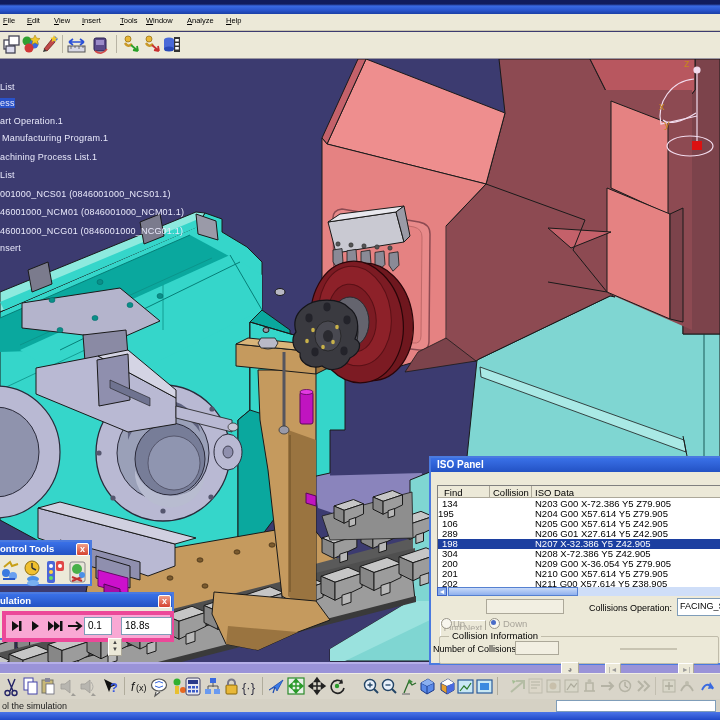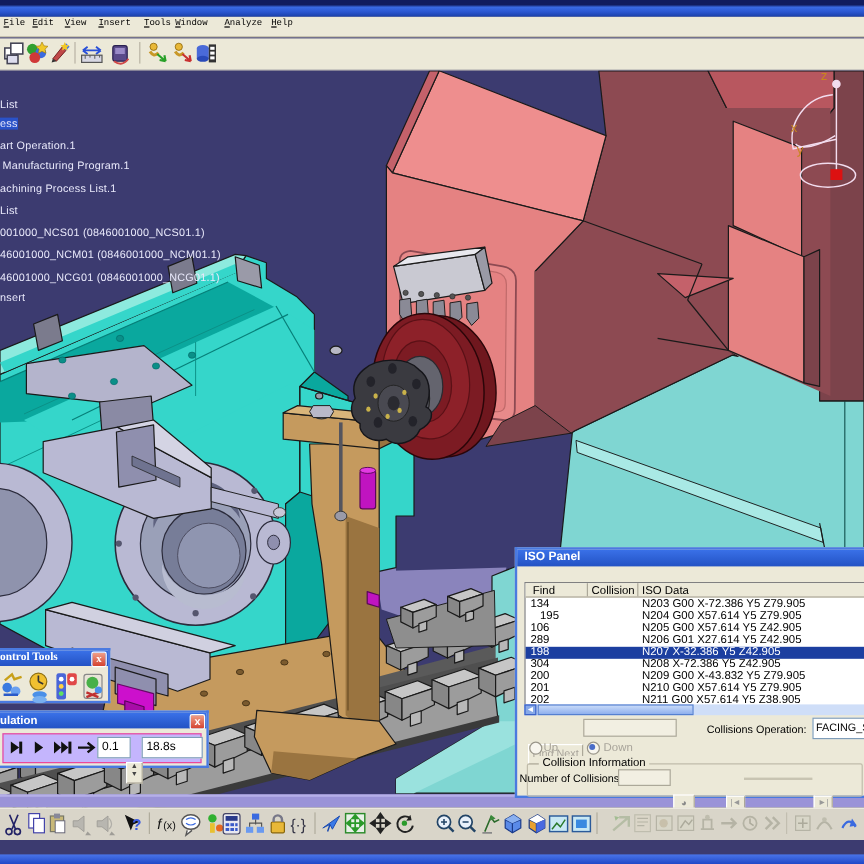--- a/index.html
+++ b/index.html
@@ -3,21 +3,21 @@
 <meta charset="utf-8">
 <style>
   html,body{margin:0;padding:0;width:720px;height:720px;overflow:hidden;
     font-family:"Liberation Sans",sans-serif;}
   #app{position:relative;width:720px;height:720px;background:#3c3b70;}
   .abs{position:absolute;}
   
   #titlestrip{top:0;left:0;width:720px;height:14px;
     background:linear-gradient(#111c5e 0,#111c5e 4px,#3a6ae4 6px,#2a56d0 10px,#1a3fa6 14px);}
   #menubar{top:14px;left:0;width:720px;height:16px;background:#ece9d8;
-    border-bottom:1px solid #c8c4b0;font-size:7.5px;color:#000;font-family:Liberation Mono, monospace;}
+    border-bottom:1px solid #c8c4b0;font-size:7.5px;color:#000;}
   .menu{position:absolute;top:2px;}
   #toolbar-top{top:32px;left:0;width:720px;height:26px;background:#ece9d8;
     border-bottom:1px solid #9a96a0;}
   
   #viewport{top:59px;left:0;width:720px;height:614px;background:#3c3b70;}
   
   .tn{position:absolute;color:#e9e9fb;font-size:9px;letter-spacing:0.2px;white-space:pre;}
   
   #toolbar-bot{top:673px;left:0;width:720px;height:26px;background:#d9d5c9;
     border-top:1px solid #efede4;}
@@ -369,26 +369,26 @@
   <div style="position:absolute;left:6px;top:27px;width:285px;height:103px;background:#fff;border:1px solid #808080;">
     <div style="position:absolute;left:0;top:0;width:100%;height:11px;background:#ece9d8;border-bottom:1px solid #aca899;font-size:9.5px;">
       <span style="position:absolute;left:6px;top:1px">Find</span>
       <span style="position:absolute;left:55px;top:1px">Collision</span>
       <span style="position:absolute;left:97px;top:1px">ISO Data</span>
       <span style="position:absolute;left:51px;top:0;width:1px;height:11px;background:#aca899"></span>
       <span style="position:absolute;left:93px;top:0;width:1px;height:11px;background:#aca899"></span>
     </div>
     <div style="position:absolute;left:0;top:13px;width:100%;height:88px;">
           <div style="position:absolute;left:0;top:0px;width:100%;height:10px;font-size:9.5px;line-height:10px;white-space:pre;"><span style="position:absolute;left:4px">134</span><span style="position:absolute;left:97px">N203 G00 X-72.386 Y5 Z79.905</span></div>
-          <div style="position:absolute;left:0;top:10px;width:100%;height:10px;font-size:9.5px;line-height:10px;white-space:pre;"><span style="position:absolute;left:12px">195</span><span style="position:absolute;left:97px">N204 G00 X57.614 Y5 Z79.905</span></div>
+          <div style="position:absolute;left:0;top:10px;width:100%;height:10px;font-size:9.5px;line-height:10px;white-space:pre;"><span style="position:absolute;left:0">195</span><span style="position:absolute;left:97px">N204 G00 X57.614 Y5 Z79.905</span></div>
           <div style="position:absolute;left:0;top:20px;width:100%;height:10px;font-size:9.5px;line-height:10px;white-space:pre;"><span style="position:absolute;left:4px">106</span><span style="position:absolute;left:97px">N205 G00 X57.614 Y5 Z42.905</span></div>
           <div style="position:absolute;left:0;top:30px;width:100%;height:10px;font-size:9.5px;line-height:10px;white-space:pre;"><span style="position:absolute;left:4px">289</span><span style="position:absolute;left:97px">N206 G01 X27.614 Y5 Z42.905</span></div>
           <div style="position:absolute;left:0;top:40px;width:100%;height:10px;background:#1c3fa0;color:#fff;font-size:9.5px;line-height:10px;white-space:pre;"><span style="position:absolute;left:4px">198</span><span style="position:absolute;left:97px">N207 X-32.386 Y5 Z42.905</span></div>
           <div style="position:absolute;left:0;top:50px;width:100%;height:10px;font-size:9.5px;line-height:10px;white-space:pre;"><span style="position:absolute;left:4px">304</span><span style="position:absolute;left:97px">N208 X-72.386 Y5 Z42.905</span></div>
-          <div style="position:absolute;left:0;top:60px;width:100%;height:10px;font-size:9.5px;line-height:10px;white-space:pre;"><span style="position:absolute;left:4px">200</span><span style="position:absolute;left:97px">N209 G00 X-43.832 Y5 Z79.905</span></div>
+          <div style="position:absolute;left:0;top:60px;width:100%;height:10px;font-size:9.5px;line-height:10px;white-space:pre;"><span style="position:absolute;left:4px">200</span><span style="position:absolute;left:97px">N209 G00 X-36.054 Y5 Z79.905</span></div>
           <div style="position:absolute;left:0;top:70px;width:100%;height:10px;font-size:9.5px;line-height:10px;white-space:pre;"><span style="position:absolute;left:4px">201</span><span style="position:absolute;left:97px">N210 G00 X57.614 Y5 Z79.905</span></div>
           <div style="position:absolute;left:0;top:80px;width:100%;height:10px;font-size:9.5px;line-height:10px;white-space:pre;"><span style="position:absolute;left:4px">202</span><span style="position:absolute;left:97px">N211 G00 X57.614 Y5 Z38.905</span></div>
         </div>
   </div>
   <div style="position:absolute;left:6px;top:129px;width:285px;height:9px;background:#cfdef8;">
     <span style="position:absolute;left:0;top:0;width:10px;height:9px;background:#87a9e8;border:1px solid #3a62c8;box-sizing:border-box;color:#fff;font-size:7px;line-height:8px;text-align:center;">◄</span>
     <span style="position:absolute;left:11px;top:0;width:130px;height:9px;background:linear-gradient(#c8daf8,#8fb0ee);border:1px solid #5580d0;box-sizing:border-box;"></span>
   </div>
   <div class="btnbeige" style="position:absolute;left:9px;top:141px;width:44px;height:15px;font-size:9px;color:#a8a49a;text-align:center;line-height:14px;">Find Next</div>
   <div style="position:absolute;left:55px;top:141px;width:78px;height:15px;background:#f2efe2;border:1px solid #aca899;box-sizing:border-box;"></div>
@@ -402,21 +402,21 @@
   <div style="position:absolute;left:8px;top:178px;width:278px;height:26px;border:1px solid #c0bcaa;border-radius:2px;"></div>
   <span style="position:absolute;left:18px;top:172px;font-size:9.5px;background:#ece9d8;padding:0 3px;">Collision Information</span>
   <span style="position:absolute;left:2px;top:186px;font-size:9px;">Number of Collisions:</span>
   <div style="position:absolute;left:84px;top:183px;width:44px;height:14px;background:#f2efe2;border:1px solid #aca899;box-sizing:border-box;"></div>
   <div class="btnbeige" style="position:absolute;left:130px;top:183px;width:16px;height:14px;font-size:8px;color:#888;text-align:center;line-height:13px;">◕</div>
   <div class="btnbeige" style="position:absolute;left:174px;top:184px;width:14px;height:13px;font-size:7px;color:#999;text-align:center;line-height:12px;">|◄</div>
   <div style="position:absolute;left:189px;top:190px;width:57px;height:2px;background:#c8c4b2;"></div>
   <div class="btnbeige" style="position:absolute;left:247px;top:184px;width:14px;height:13px;font-size:7px;color:#999;text-align:center;line-height:12px;">►|</div>
 </div>
 
-<div class="abs" style="left:0;top:540px;width:90px;height:42px;background:#ece9d8;border:2px solid #4a7ae0;border-left:none;font-family:Liberation Serif, serif;">
+<div class="abs" style="left:0;top:540px;width:90px;height:42px;background:#ece9d8;border:2px solid #4a7ae0;border-left:none;">
   <div style="height:13px;background:linear-gradient(#3a71e8,#2352c4);color:#fff;font-weight:bold;font-size:9.5px;line-height:13px;">ontrol Tools
     <span class="xpx">x</span>
   </div>
   <div style="position:absolute;left:0;top:15px;width:88px;height:29px;">
     <svg width="88" height="29">
       <g transform="translate(2,2)">
         <path d="M2,8 l6,-5 2,4 6,-2" stroke="#c8a018" stroke-width="2" fill="none"></path>
         <circle cx="4" cy="14" r="4" fill="#3a7ae0"></circle>
             <circle cx="11" cy="17" r="4" fill="#6aa0f0"></circle>
         <path d="M1,20 h12" stroke="#2a5ac8" stroke-width="2"></path>
@@ -442,21 +442,21 @@
         <circle cx="14" cy="16" r="3" fill="#4a90e8"></circle>
       </g>
     </svg>
   </div>
 </div>
 
 <div class="abs" style="left:0;top:592px;width:172px;height:44px;background:#ece9d8;border:2px solid #4a7ae0;border-left:none;">
   <div style="height:13px;background:linear-gradient(#3a71e8,#2352c4);color:#fff;font-weight:bold;font-size:9.5px;line-height:13px;">ulation
     <span class="xpx">x</span>
   </div>
-  <div style="position:absolute;left:2px;top:17px;width:164px;height:23px;background:#c4b5fd;border:1px solid #ec4899;">
+  <div style="position:absolute;left:2px;top:17px;width:164px;height:23px;background:#f9a8d4;border:4px solid #ec4899;">
     <svg width="164" height="23">
       <g fill="#111">
         <path d="M6,6 l7,5 -7,5 Z"></path>
             <rect x="13" y="6" width="2.5" height="10"></rect>
         <path d="M26,6 l7,5 -7,5 Z"></path>
         <path d="M42,6 l6,5 -6,5 Z"></path>
             <path d="M48,6 l6,5 -6,5 Z"></path>
             <rect x="54" y="6" width="2.5" height="10"></rect>
       </g>
       <path d="M62,11 h12 m-4,-4 l5,4 -5,4" stroke="#111" stroke-width="2" fill="none"></path>
@@ -642,14 +642,18 @@
               <path d="M1,13 q6,-12 12,0" fill="none" stroke="#998" stroke-width="1.8"></path>
               <circle cx="7" cy="5" r="2" fill="#aa9"></circle>
             </g>
  </g>
  <g transform="translate(700,2)">
             <path d="M2,12 q5,-10 11,-1" fill="none" stroke="#3a6ae0" stroke-width="1.8"></path>
             <path d="M10,4 l4,6 -6,1" fill="#3a6ae0"></path>
           </g>
 </g>
       </svg></div>
+  <div class="abs" id="statusbar">
+      <span style="position:absolute;left:2px;top:2px">ol the simulation</span>
+    <span class="abs sunken" style="left:556px;top:1px;width:158px;height:10px"></span>
+    </div>
   <div class="abs" id="bluestrip"></div>
 </div>
 
 </body></html>

